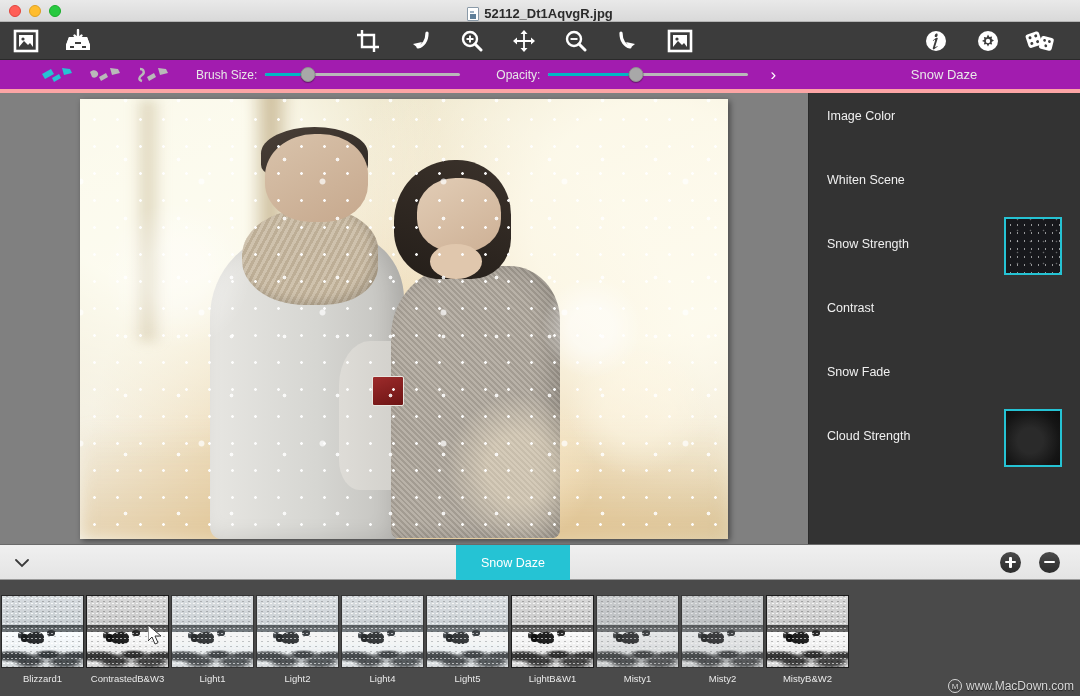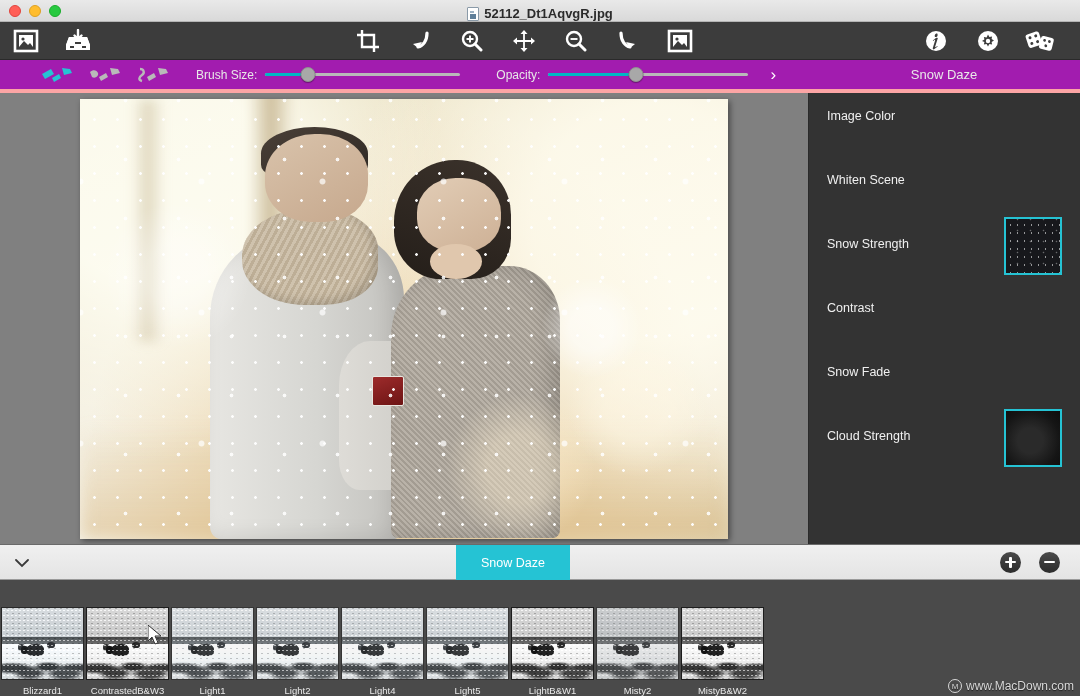--- a/index.html
+++ b/index.html
@@ -276,21 +276,21 @@
     content:""; position:absolute; width:11px; height:2.5px; background:#fff; border-radius:1px;
   }
   .pm-btn.plus::after {
     content:""; position:absolute; width:2.5px; height:11px; background:#fff; border-radius:1px;
   }
 
   
   .strip {
     height: 116px; flex: 0 0 116px;
     background: #4a4a4a;
-    display: flex; align-items: flex-end;
+    display: flex; align-items: center;
     padding: 3px 0 0 0;
     position: relative; overflow: hidden;
   }
   .thumb {
     width: 85px; margin-right: 0; position: relative;
     display: flex; flex-direction: column; align-items: center;
     cursor: pointer;
   }
   .thumb .tile {
     width: 83px; height: 73px;
@@ -741,20 +741,33 @@
         <div class="tile variant-misty">
           <div class="sky"></div>
           <div class="horizon"></div>
           <div class="field"></div>
           <div class="rocks"></div>
           <div class="bison3"></div>
           <div class="bison"></div>
           <div class="bison2"></div>
           <div class="grain"></div>
         </div>
+        <div class="tlabel">Misty1</div>
+      </div>
+      <div class="thumb">
+        <div class="tile variant-misty">
+          <div class="sky"></div>
+          <div class="horizon"></div>
+          <div class="field"></div>
+          <div class="rocks"></div>
+          <div class="bison3"></div>
+          <div class="bison"></div>
+          <div class="bison2"></div>
+          <div class="grain"></div>
+        </div>
         <div class="tlabel">Misty2</div>
       </div>
       <div class="thumb">
         <div class="tile variant-bw">
           <div class="sky"></div>
           <div class="horizon"></div>
           <div class="field"></div>
           <div class="rocks"></div>
           <div class="bison3"></div>
           <div class="bison"></div>

